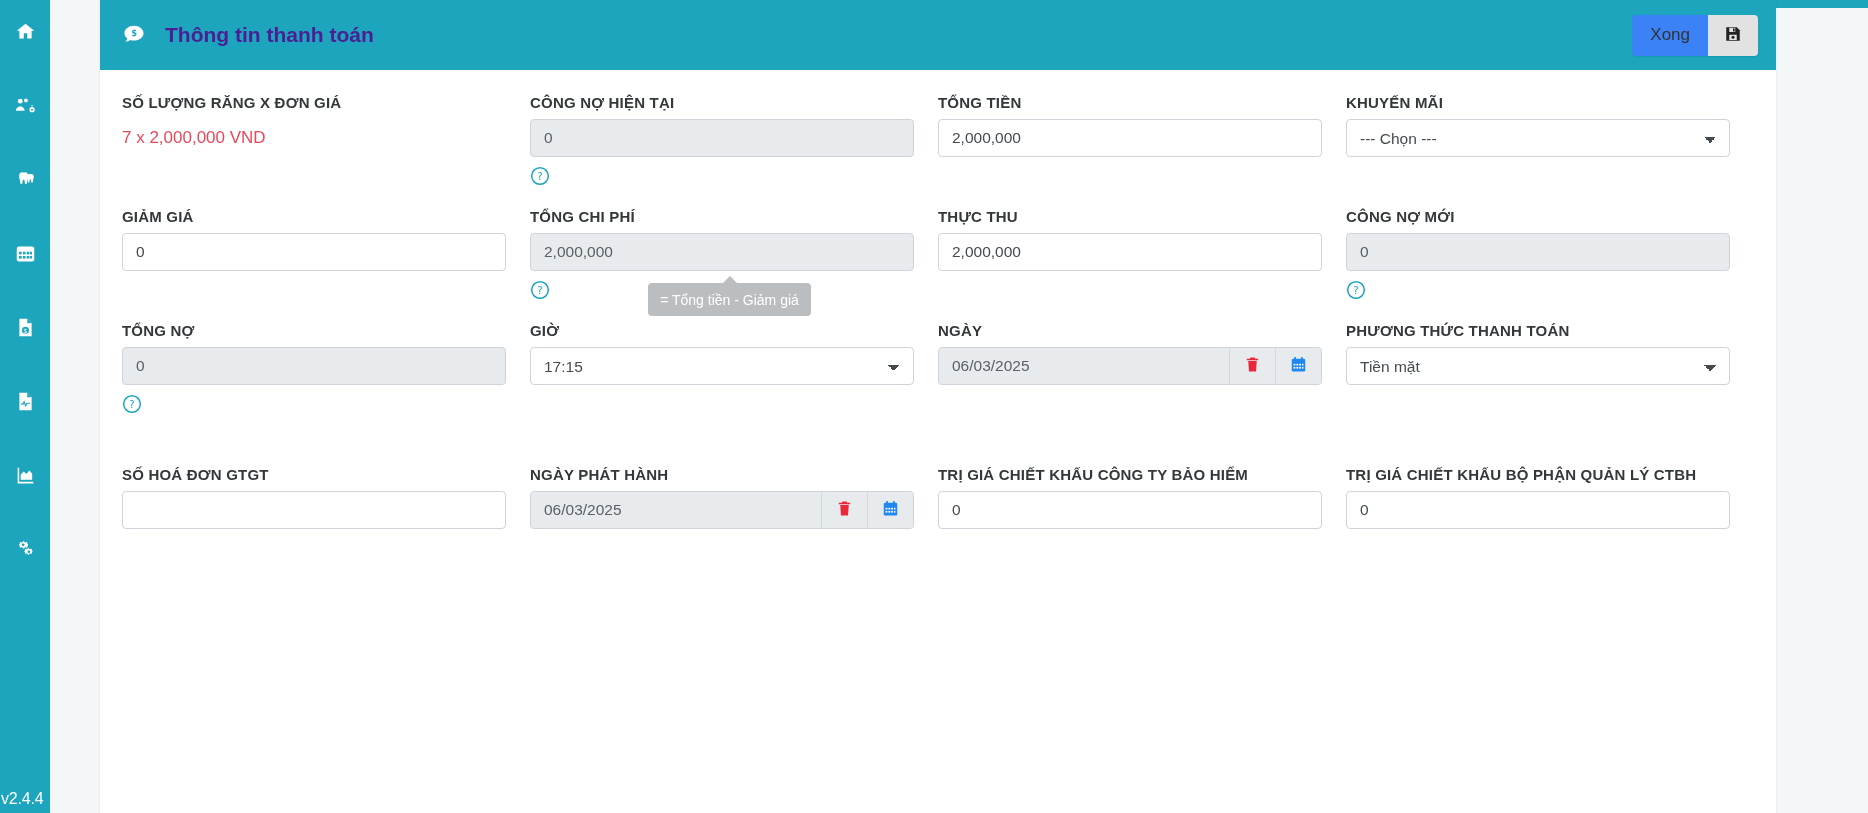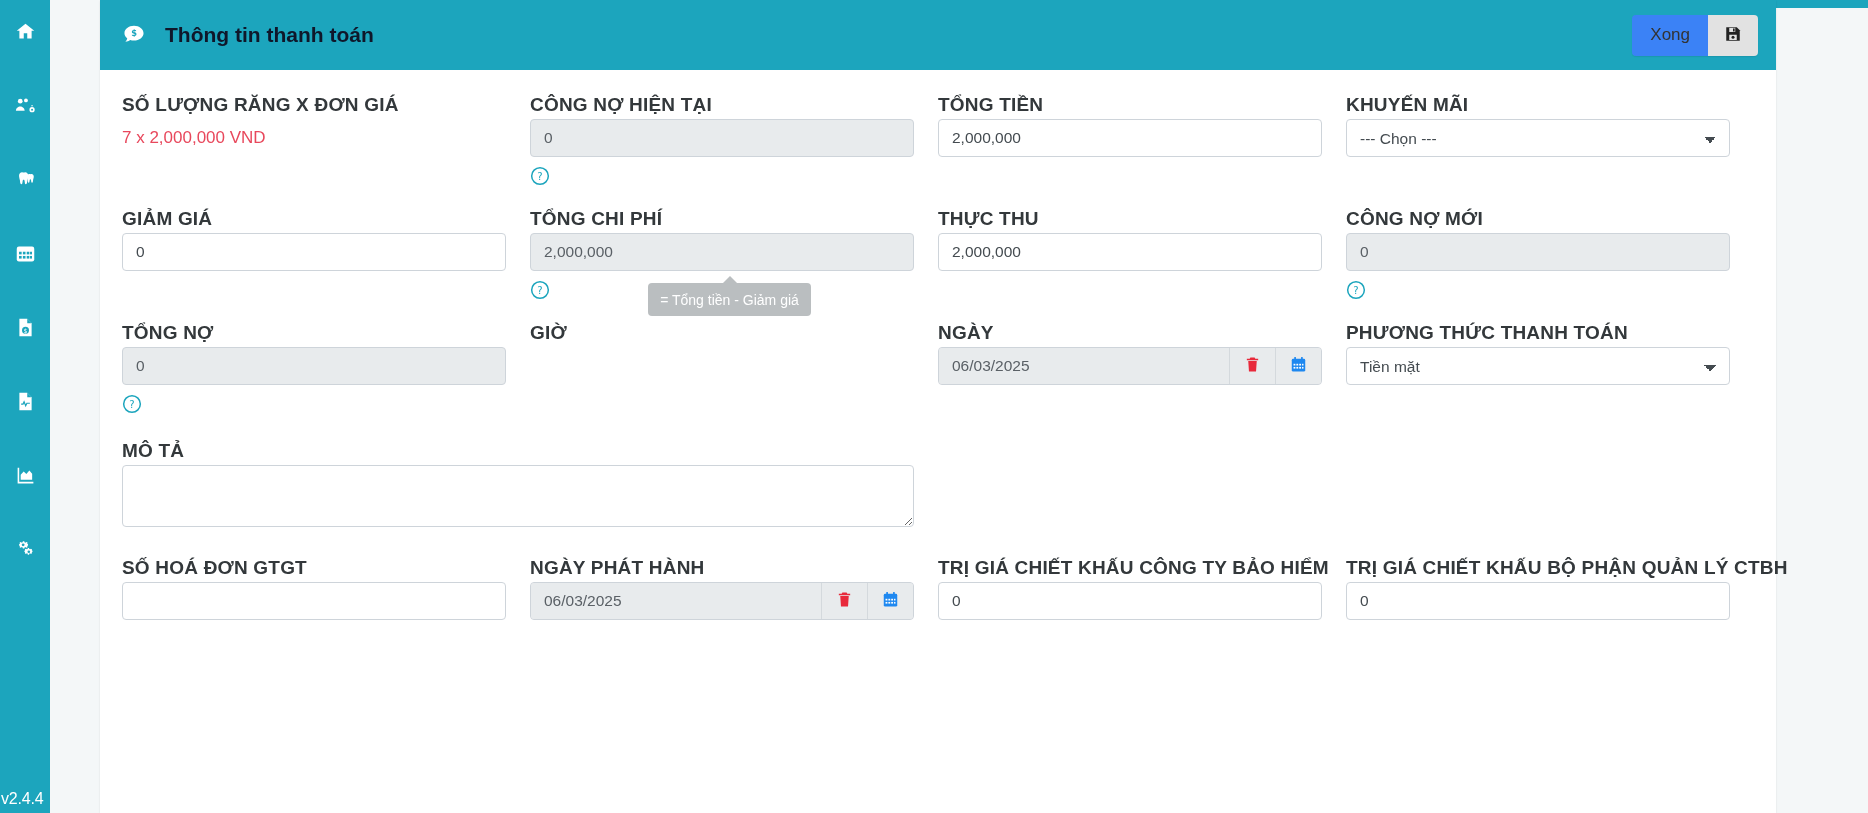--- a/index.html
+++ b/index.html
@@ -66,21 +66,21 @@
   #panel-header {
     position: absolute; left: 0; top: 0;
     width: 1676px; height: 70px;
     background: #1ca5bd;
     display: flex; align-items: center;
     padding: 0 18px 0 18px;
   }
   #header-icon { width: 28px; height: 28px; margin-left: 5px; display:flex; align-items:center; }
   #header-icon svg { width: 22px; height: 22px; fill: #ffffff; }
   #header-title {
-    color: #0f172a;
+    color: #4c1d95;
     font-size: 21px;
     font-weight: bold;
     margin-left: 14px;
     white-space: nowrap;
   }
   #header-actions {
     margin-left: auto;
     display: flex;
     border-radius: 4px;
     overflow: hidden;
@@ -116,21 +116,21 @@
     width: 1632px;
   }
   .col {
     width: 408px;
     padding-right: 24px;
     position: relative;
   }
   .col.wide { width: 816px; }
 
   .fld-label {
-    font-size: 19px;
+    font-size: 15px;
     font-weight: bold;
     color: #33383b;
     letter-spacing: 0.2px;
     text-transform: uppercase;
     white-space: nowrap;
     margin-bottom: 9px;
     height: 16px;
   }
   .static-value {
     color: #e8485c;
@@ -431,20 +431,23 @@
           <input class="inp readonly" readonly="" value="0" style="">
           <span class="help">
             <svg viewBox="0 0 24 24">
               <circle cx="12" cy="12" r="10" fill="none" stroke="#1ca5bd" stroke-width="1.8"></circle>
               <text x="12" y="16.6" font-size="12" text-anchor="middle" fill="#1ca5bd" font-family="DejaVu Sans">?</text>
             </svg>
           </span>
         </div>
         <div class="col">
           <div class="fld-label">GIỜ</div>
+          <select class="inp">
+            <option>17:15</option>
+          </select>
         </div>
         <div class="col">
           <div class="fld-label">NGÀY</div>
           <div class="date-group">
             <input readonly="" value="06/03/2025" style="">
             <button class="date-btn">
               <span>
                 <svg viewBox="0 0 24 24" class="ico-trash">
                   <path d="M9 2h6l1 2h4v2H4V4h4zM6 7h12l-1 15H7z"></path>
                 </svg>
@@ -473,24 +476,20 @@
           <div class="fld-label">PHƯƠNG THỨC THANH TOÁN</div>
           <select class="inp">
             <option>Tiền mặt</option>
           </select>
         </div>
       </div>
 
       <div class="spacer-24"></div>
 
       <div class="row">
-        <div class="col wide">
-          <div class="fld-label">MÔ TẢ</div>
-          <textarea class="inp" placeholder="" style=""></textarea>
-        </div>
         <div class="col"></div>
         <div class="col"></div>
       </div>
 
       <div class="spacer-24"></div>
 
       <div class="row">
         <div class="col">
           <div class="fld-label">SỐ HOÁ ĐƠN GTGT</div>
           <input class="inp" placeholder="" style="">

